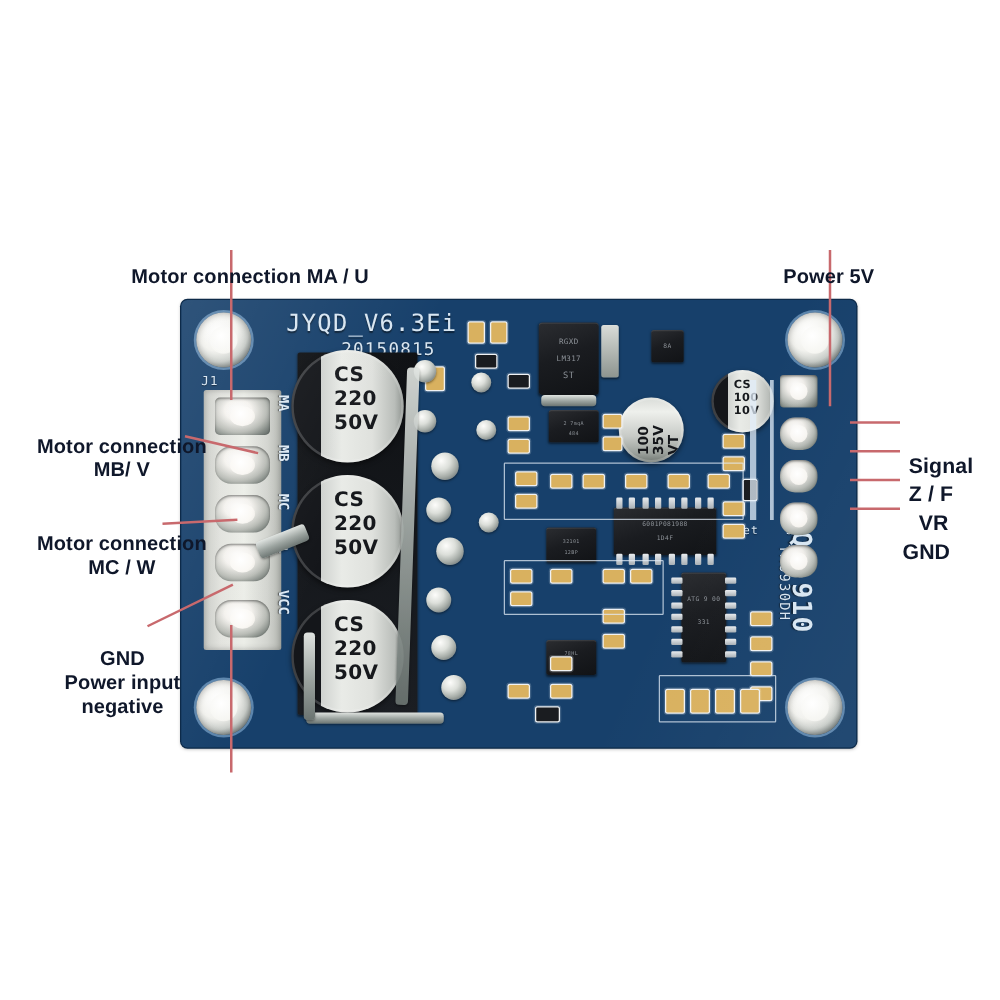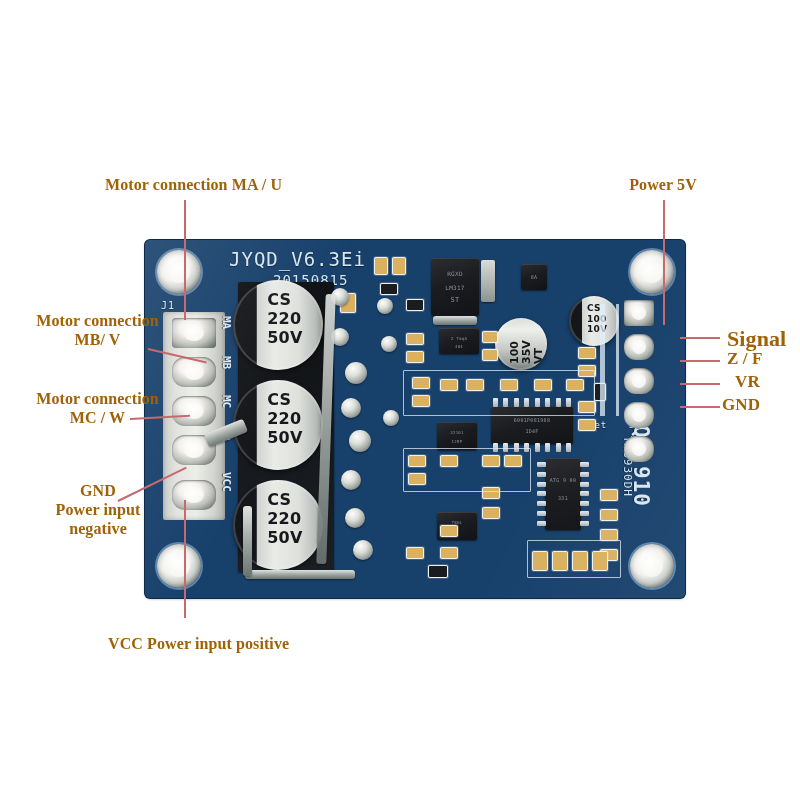--- a/index.html
+++ b/index.html
@@ -5,23 +5,23 @@
   html,body{margin:0;padding:0;}
   body{
     width:800px;height:800px;background:#ffffff;
     font-family:"Liberation Serif","DejaVu Serif",serif;
     overflow:hidden;position:relative;
   }
   #stage{position:absolute;left:0;top:0;width:800px;height:800px;}
 
   
   .lbl{
-    position:absolute;color:#a16207;font-weight:700;
-    font-family:Liberation Serif, serif;
-    line-height:1.18;white-space:pre-line;letter-spacing:.1px;
+    position:absolute;color:#0f172a;font-weight:700;
+    font-family:Liberation Sans, sans-serif;
+    line-height:1.18;white-space:pre-line;letter-spacing:.1px;margin-top:37px;
   }
   .lbl.c{text-align:center;}
   .lbl.l{text-align:left;}
 
   
   .lead{position:absolute;background:#c8696d;}
   .lead.v{width:2px;}
   .lead.h{height:2px;}
   .diag{position:absolute;height:2px;background:#c8696d;transform-origin:0 50%;}
 
@@ -408,22 +408,21 @@
   <div class="lbl c" style="left:10px;top:312px;width:175px;font-size:16px;">Motor connection
 MB/ V</div>
 
   <div class="lbl c" style="left:10px;top:390px;width:175px;font-size:16px;">Motor connection
 MC / W</div>
 
   <div class="lbl c" style="left:18px;top:482px;width:160px;font-size:16px;">GND
 Power input
 negative</div>
 
-  <div class="lbl l" style="left:108px;top:635px;font-size:16px;">VCC Power input positive</div>
 
   <div class="lbl c" style="left:608px;top:176px;width:110px;font-size:16px;">Power 5V</div>
 
-  <div class="lbl l" style="left:727px;top:326px;font-size:22px;">Signal</div>
+  <div class="lbl l" style="left:727px;top:326px;font-size:17px;">Signal</div>
   <div class="lbl l" style="left:727px;top:349px;font-size:17px;">Z / F</div>
   <div class="lbl l" style="left:735px;top:372px;font-size:17px;">VR</div>
   <div class="lbl l" style="left:722px;top:395px;font-size:17px;">GND</div>
 
 </div>
 
 </body></html>

